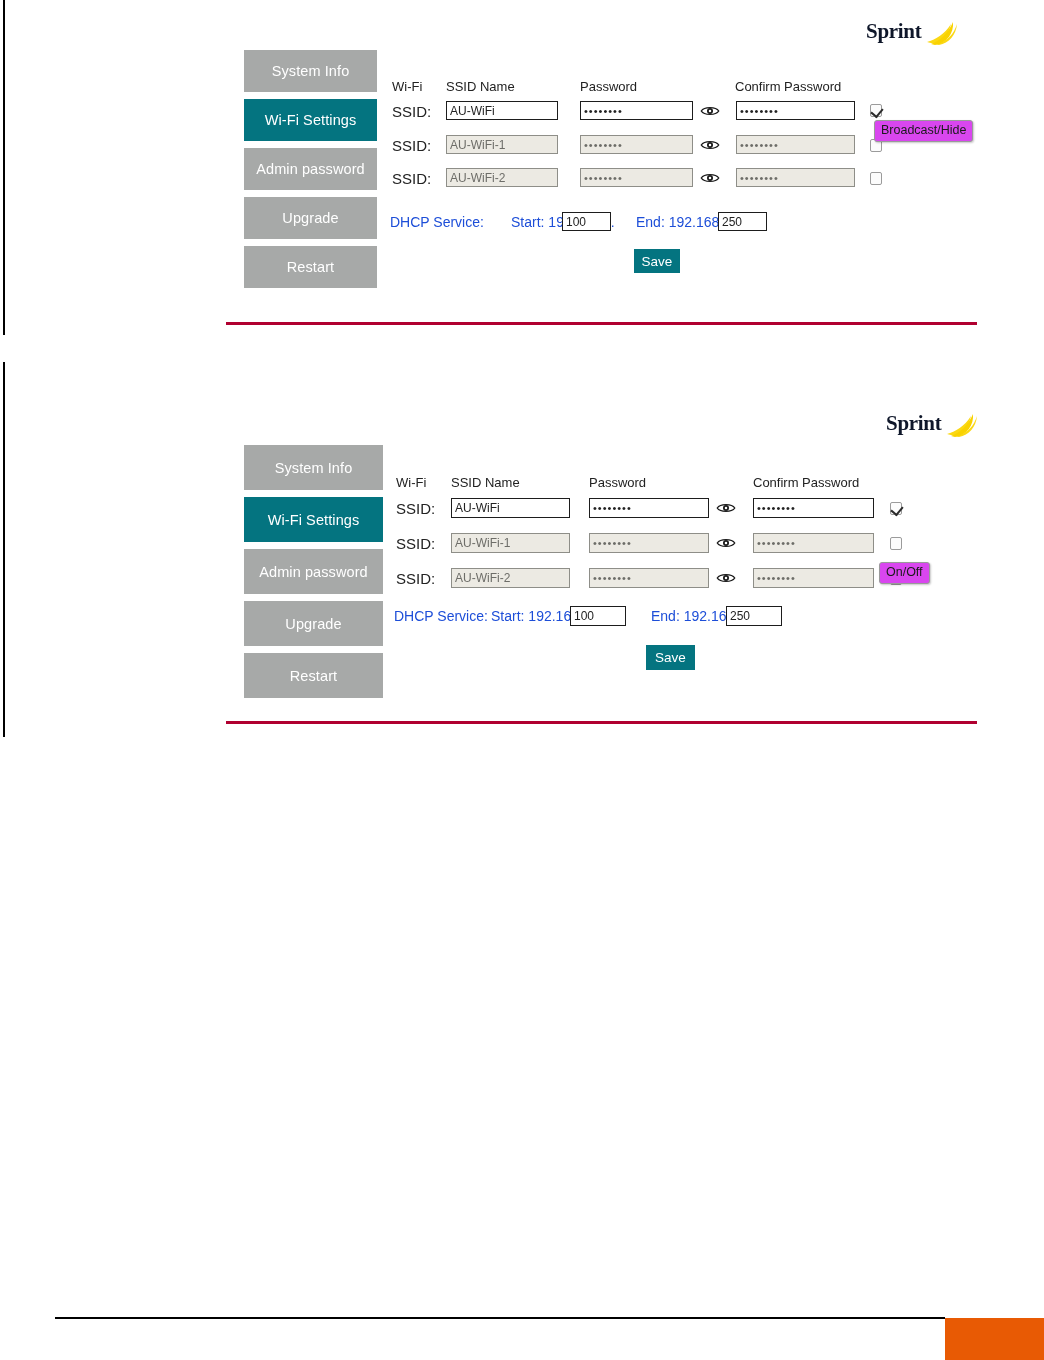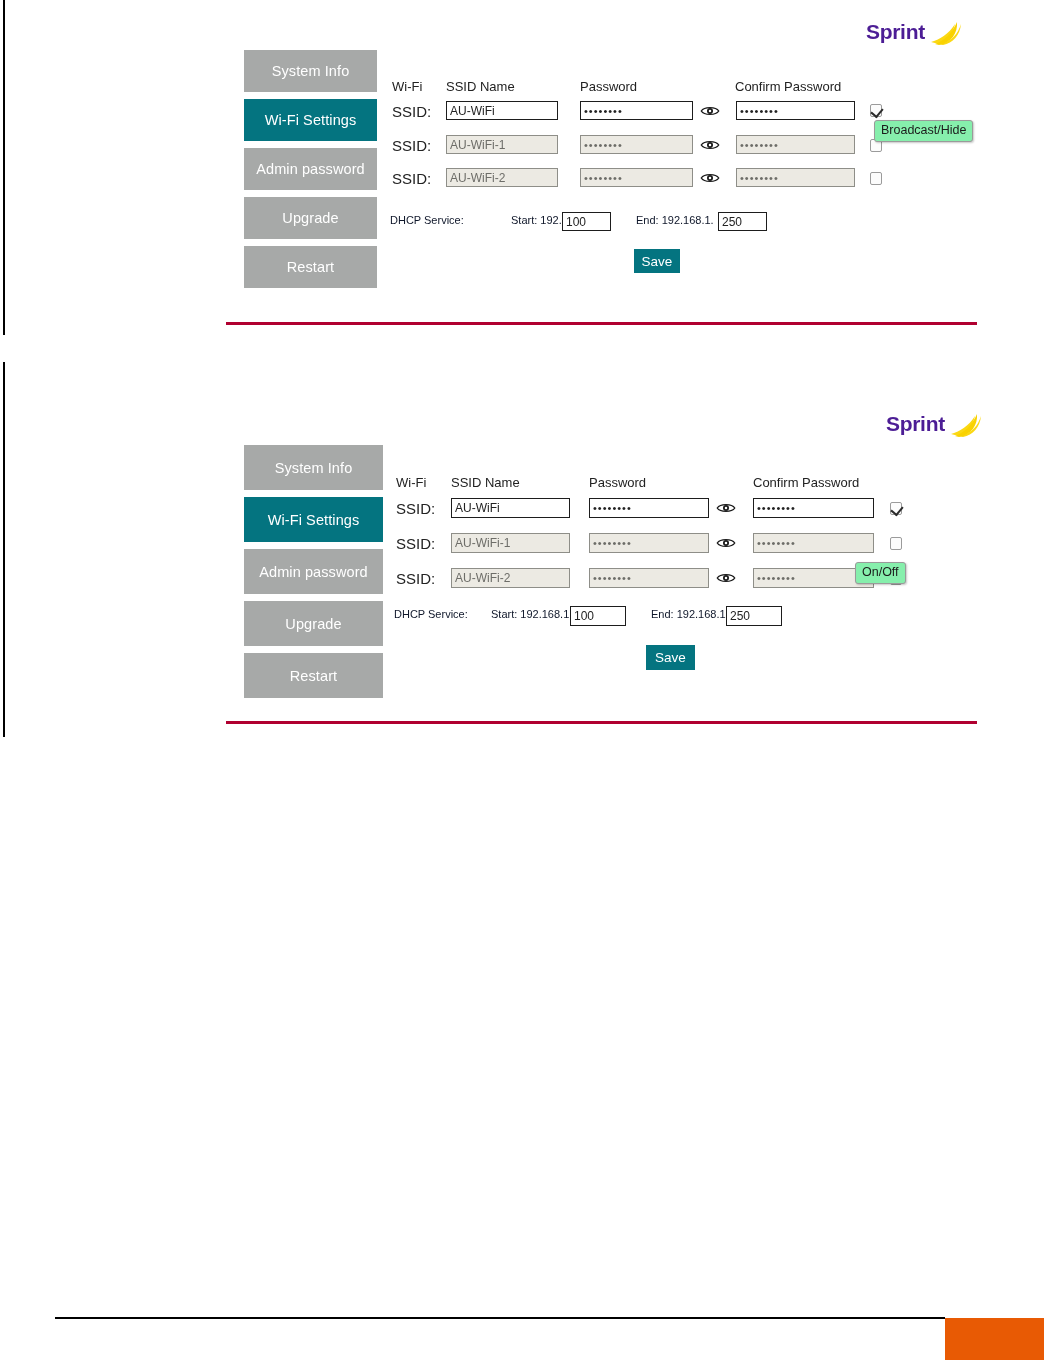--- a/index.html
+++ b/index.html
@@ -33,25 +33,25 @@
 
   
   .sprint-logo {
     position: absolute;
     display: flex;
     align-items: center;
     gap: 4px;
     user-select: none;
   }
   .sprint-word {
-    font-family: Liberation Sans, sans-serif;
+    font-family: Liberation Serif, serif;
     font-size: 21px;
     font-weight: 700;
     letter-spacing: -0.3px;
-    color: #4c1d95;
+    color: #0f172a;
     line-height: 1;
   }
   .sprint-wing { display: block; }
 
   
   .sidebar { position: absolute; width: 133px; }
   .side-btn {
     width: 133px;
     height: 42px;
     background: #a7a9a8;
@@ -128,32 +128,32 @@
     width: 6px;
     height: 9px;
     border: solid #2b2b2b;
     border-width: 0 2px 2px 0;
     transform: rotate(40deg);
   }
 
   .tooltip {
     position: absolute;
     box-sizing: border-box;
-    background: #86efac;
+    background: #d946ef;
     border: 1px solid #9a9a9a;
     border-radius: 3px;
     font-size: 12.5px;
     color: #1b1b1b;
     padding: 2px 6px 3px 6px;
     white-space: nowrap;
     box-shadow: 1px 1px 2px rgba(0,0,0,.22);
     line-height: 15px;
   }
 
-  .dhcp-label { position: absolute; font-size: 11px; color: #0f172a; white-space: nowrap; }
+  .dhcp-label { position: absolute; font-size: 14px; color: #1d4ed8; white-space: nowrap; }
 
   .save-btn {
     position: absolute;
     box-sizing: border-box;
     background: #047480;
     color: #ffffff;
     font-size: 13.5px;
     width: 46px;
     height: 24px;
     display: flex;
@@ -341,21 +341,21 @@
     <input class="txt-input dim" style="left: 451px; top: 176px; width: 119px; height: 20px;" value="AU-WiFi-2">
     <input class="txt-input dim pw-input" style="left: 589px; top: 176px; width: 120px; height: 20px;" value="••••••••">
     <svg class="eye-icon" style="left:716px; top:179px;" viewBox="0 0 24 16">
       <path d="M1.5 8 C5 2.5 19 2.5 22.5 8 C19 13.5 5 13.5 1.5 8 Z" fill="none" stroke="#1a1a1a" stroke-width="1.6"></path>
       <circle cx="12" cy="8" r="3.6" fill="#1a1a1a"></circle>
       <circle cx="12" cy="8" r="1.5" fill="#ffffff"></circle>
     </svg>
     <input class="txt-input dim pw-input" style="left: 753px; top: 176px; width: 121px; height: 20px;" value="••••••••">
     <div class="cbox" style="left:890px; top:180px;"></div>
 
-    <div class="tooltip" style="left:855px; top:170px;">On/Off</div>
+    <div class="tooltip" style="left:879px; top:170px;">On/Off</div>
 
     <span class="dhcp-label" style="left:394px; top:216px;">DHCP Service:</span>
     <span class="dhcp-label" style="left:491px; top:216px;">Start: 192.168.1.</span>
     <input class="txt-input" style="left: 570px; top: 214px; width: 56px; height: 20px;" value="100">
     <span class="dhcp-label" style="left:651px; top:216px;">End: 192.168.1.</span>
     <input class="txt-input" style="left: 726px; top: 214px; width: 56px; height: 20px;" value="250">
 
     <button class="save-btn" style="left:646px; top:253px; width:49px; height:25px;">Save</button>
   </div>
 </div>

